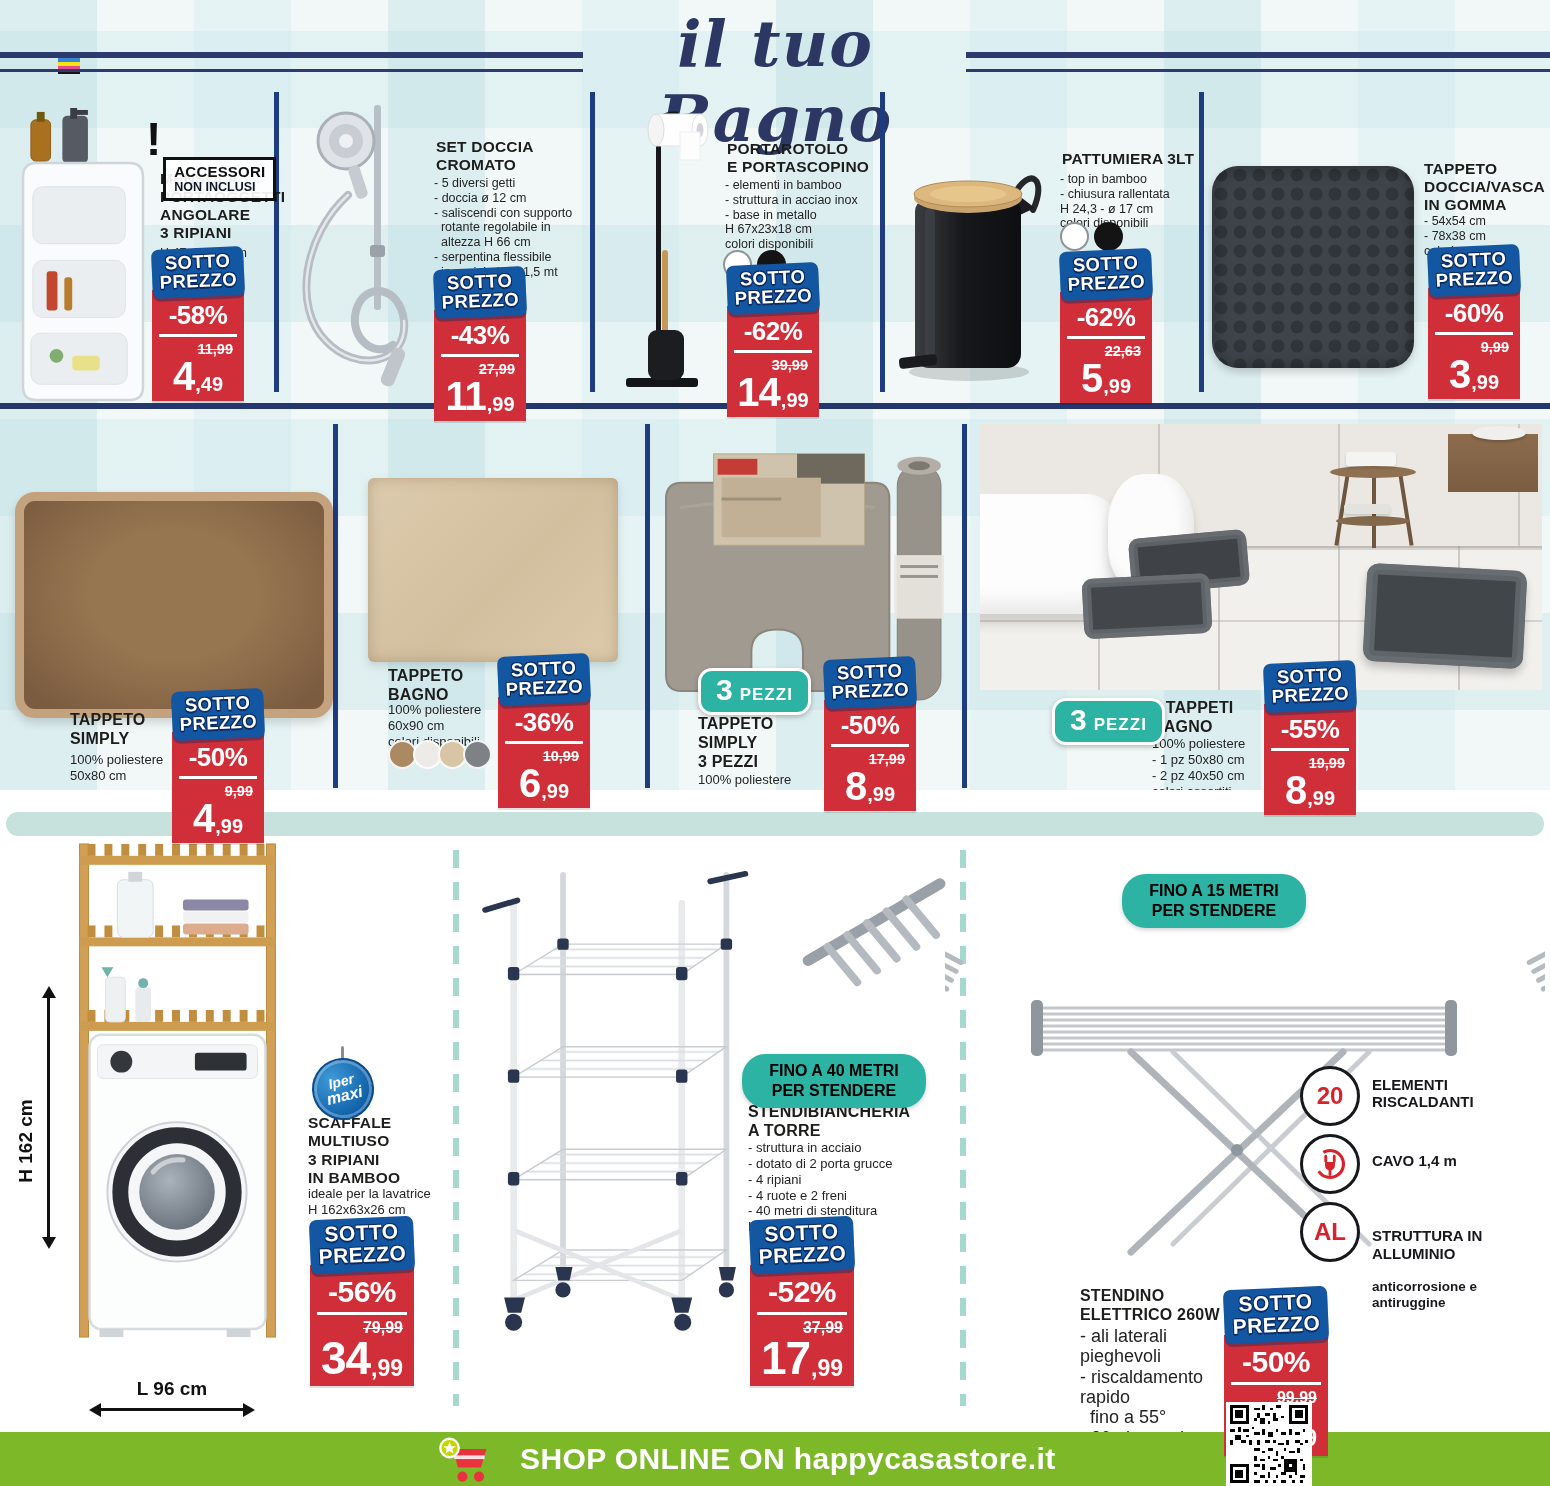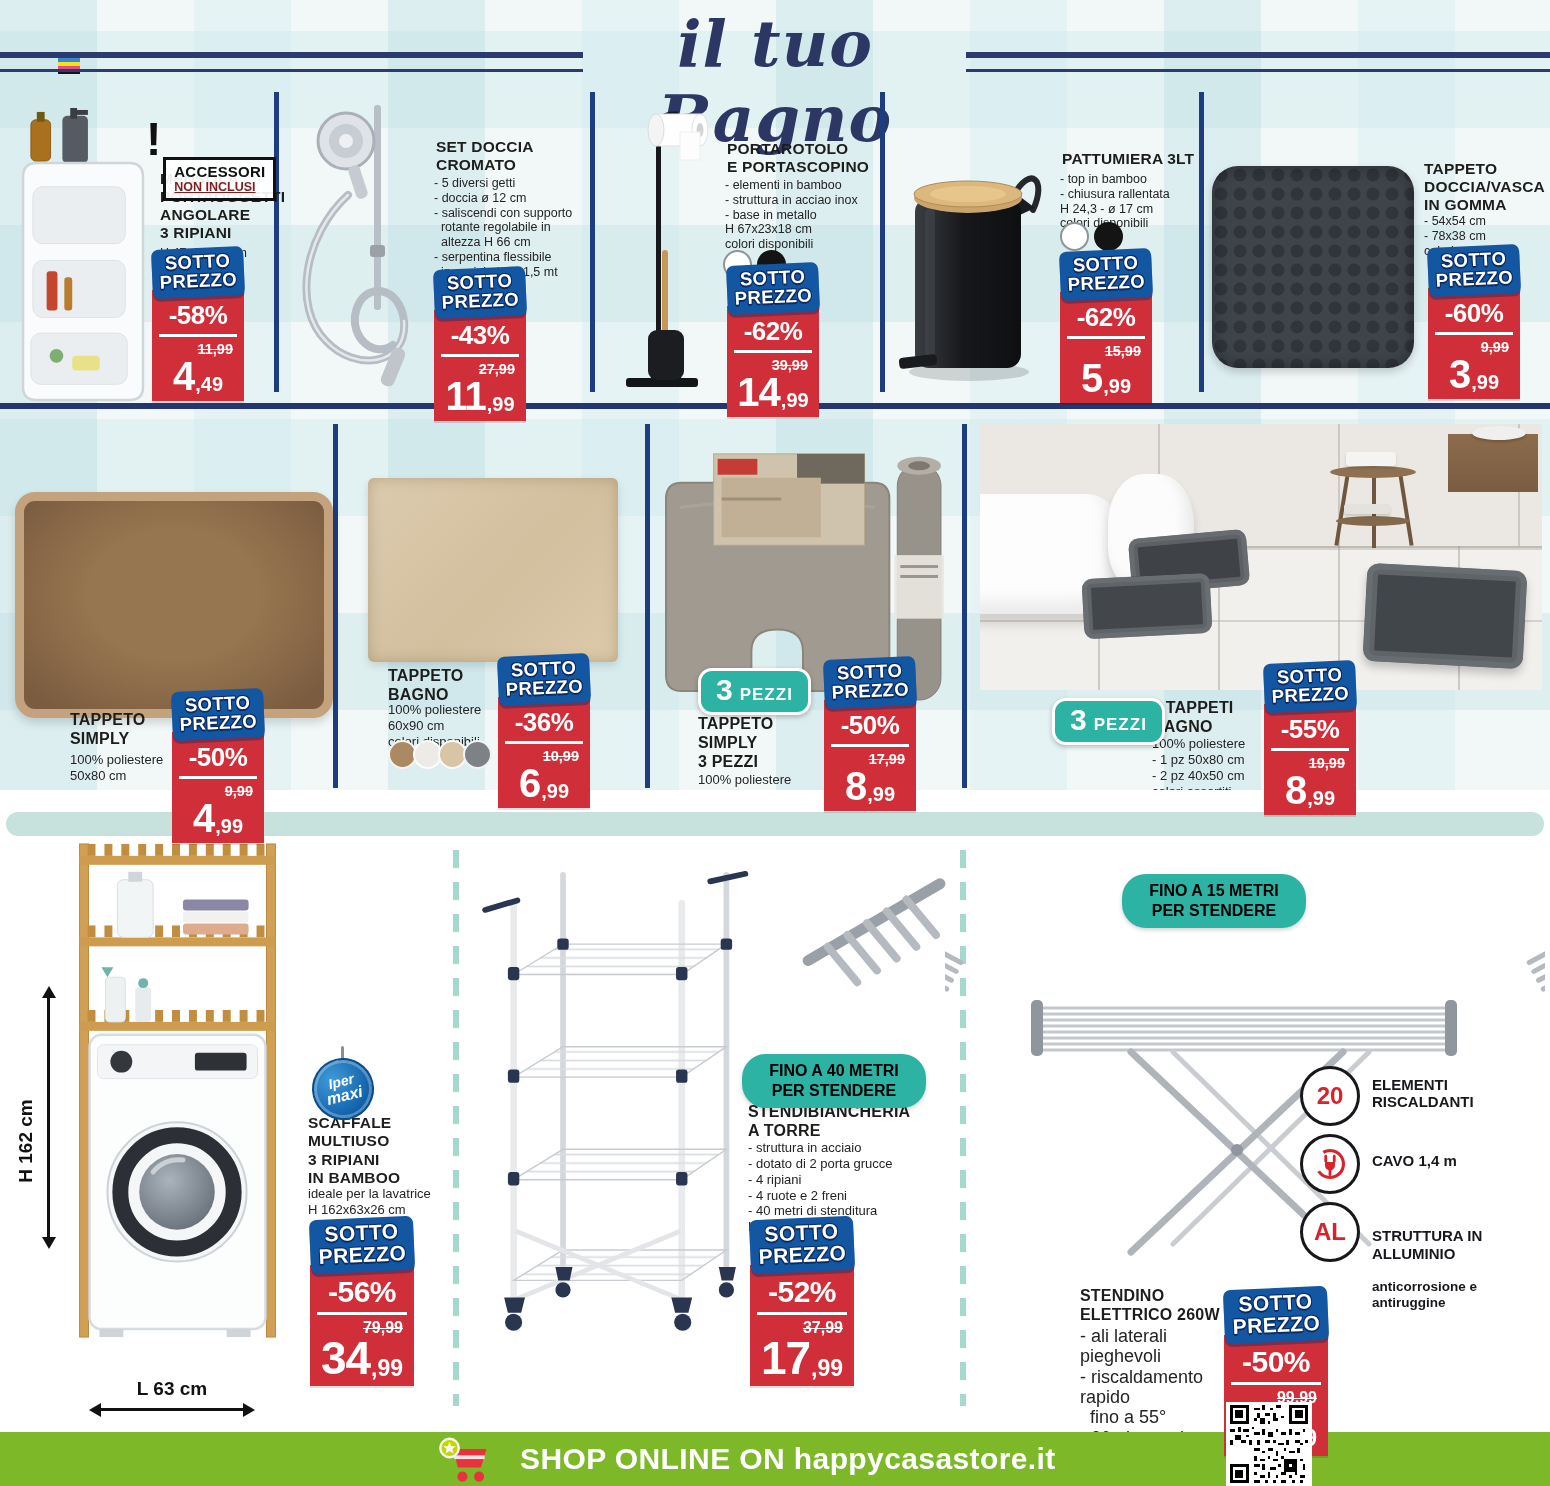--- a/index.html
+++ b/index.html
@@ -44,21 +44,21 @@
   .sp.lg .sp-blue div{font-size:21px;}
   .sp.lg .sp-pct{font-size:30px;}
   .sp.lg .sp-old{font-size:16px;}
   .sp.lg .sp-new .main{font-size:46px;}
   .sp.lg .sp-new .dec{font-size:23px;}
   
   .accbox{position:absolute;display:flex;align-items:flex-start;z-index:5;}
   .accmark{font-size:46px;font-weight:900;line-height:.85;color:#111;margin-right:2px;}
   .accframe{border:3px solid #111;background:rgba(255,255,255,.92);padding:3px 8px 4px;margin-top:37px;}
   .accframe .l1{font-size:15px;font-weight:800;color:#111;letter-spacing:.2px;}
-  .accframe .l2{font-size:12.5px;font-weight:800;color:#7f1d1d;text-decoration:underline;}
+  .accframe .l2{font-size:12.5px;font-weight:800;color:#0f172a;}
   .dots .dot{width:25px;height:25px;border-radius:50%;display:inline-block;margin-right:5px;vertical-align:middle;}
   .dot.w{background:#fff;border:2px solid #8e9499;}
   .dot.k{background:#141414;border:2px solid #141414;}
   .dots.ov .dot{margin-right:-4px;border:2px solid rgba(255,255,255,.9);}
   .pezzi{position:absolute;display:flex;align-items:baseline;gap:7px;background:#2db3a3;color:#fff;
     border:3px solid #fff;border-radius:14px;padding:2px 15px 5px;box-shadow:0 2px 5px rgba(0,0,0,.25);z-index:5;}
   .pezzi .n{font-size:30px;font-weight:800;}
   .pezzi .w{font-size:17px;font-weight:800;letter-spacing:1px;}
   .pill{position:absolute;background:#2db3a3;color:#000000;border-radius:24px;text-align:center;
     font-size:16px;font-weight:800;line-height:1.25;padding:7px 14px;white-space:pre-line;box-shadow:0 2px 4px rgba(0,0,0,.18);z-index:5;}
@@ -287,21 +287,21 @@
   <div class="abs dots" style="left:1060px;top:222px;">
     <span class="dot w"></span><span class="dot k"></span>
   </div>
   <div class="sp" style="left:1060px;top:250px;">
     <div class="sp-blue">
         <div>SOTTO</div>
         <div>PREZZO</div>
       </div>
     <div class="sp-red">
       <div class="sp-pct">-62%</div>
-      <div class="sp-old">15,99</div>
+      <div class="sp-old">22,63</div>
       <div class="sp-new">
           <span class="main">5</span>
           <span class="dec">,99</span>
         </div>
     </div>
   </div>
 
   <div class="rug-shower"></div>
   <div class="abs pname sm" style="left:1424px;top:160px;width:125px;">TAPPETO
 DOCCIA/VASCA
@@ -524,21 +524,21 @@
   </svg>
   <div class="arrow-v" style="left:47px;top:995px;height:245px;">
       <i class="ah up"></i>
       <i class="ah dn"></i>
     </div>
   <div class="dimlabel" style="left:-34px;top:1130px;width:120px;transform:rotate(-90deg);">H 162 cm</div>
   <div class="arrow-h" style="left:98px;top:1408px;width:148px;">
       <i class="ah lf"></i>
       <i class="ah rt"></i>
     </div>
-  <div class="dimlabel" style="left:98px;top:1378px;width:148px;">L 63 cm</div>
+  <div class="dimlabel" style="left:98px;top:1378px;width:148px;">L 96 cm</div>
   <div class="iper-pin" style="left:341px;top:1046px;"></div>
   <div class="iper" style="left:312px;top:1058px;">
     <span class="a">Iper</span>
     <span class="b">maxi</span>
   </div>
   <div class="abs pname" style="left:308px;top:1114px;width:140px;font-size:15.5px;line-height:1.18;">SCAFFALE
 MULTIUSO
 3 RIPIANI
 IN BAMBOO</div>
   <div class="abs pdesc" style="left:308px;top:1186px;width:145px;">ideale per la lavatrice

